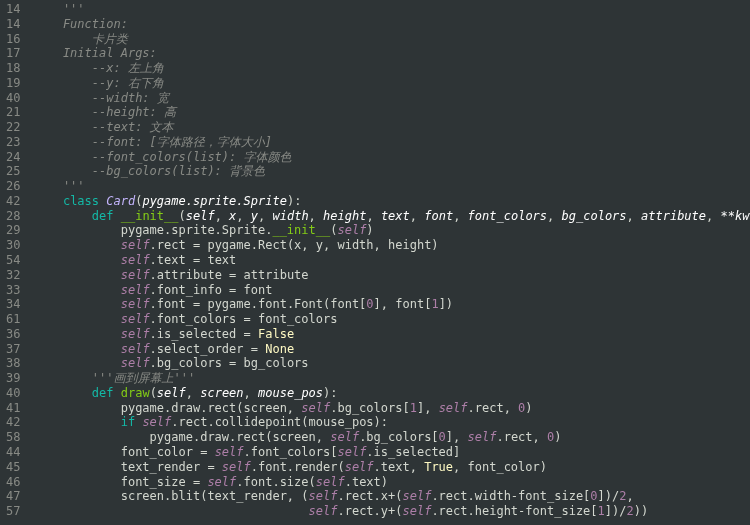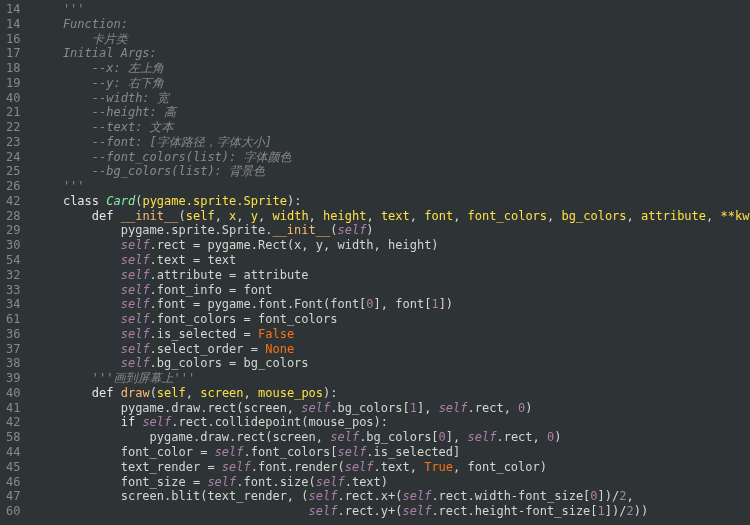--- a/index.html
+++ b/index.html
@@ -3,27 +3,27 @@
 <meta charset="utf-8">
 <style>
 *{margin:0;padding:0;box-sizing:border-box}
 body{background:#2e3436;font-family:'Consolas','Monaco',monospace;font-size:12px;line-height:14.77px;color:#d3d7cf;overflow:hidden;width:750px;height:525px}
 .editor{display:flex;height:100%}
 .gutter{background:#2e3436;color:#888a85;text-align:right;padding:2px 10px 0 6px;user-select:none;min-width:30px}
 .gutter div{height:14.77px}
 .code{flex:1;padding:2px 0 0 4px;white-space:pre}
 .code div{height:14.77px}
 .c-comment{color:#888a85;font-style:italic}
-.c-keyword{color:#e5e5e5}
-.c-classname{color:#86efac;font-style:italic}
-.c-funcname{color:#fdba74}
-.c-param{color:#fde047;}
+.c-keyword{color:#14b8a6}
+.c-classname{color:#c4b5fd;font-style:italic}
+.c-funcname{color:#84cc16}
+.c-param{color:#ffffff;font-style:italic}
 .c-self{color:#ad7fa8;font-style:italic}
 .c-num{color:#ad7fa8}
-.c-bool{color:#f97316}
+.c-bool{color:#fef9c3}
 </style>
 </head>
 <body>
 
 <div class="editor">
   <div class="gutter" id="gutter">
       <div>14</div>
       <div>14</div>
       <div>16</div>
       <div>17</div>
@@ -50,16 +50,16 @@
       <div>38</div>
       <div>39</div>
       <div>40</div>
       <div>41</div>
       <div>42</div>
       <div>58</div>
       <div>44</div>
       <div>45</div>
       <div>46</div>
       <div>47</div>
-      <div>60</div>
+      <div>57</div>
     </div>
   <div class="code" id="code"><div><span class="c-comment">    '''</span></div><div><span class="c-comment">    Function:</span></div><div><span class="c-comment">        卡片类</span></div><div><span class="c-comment">    Initial Args:</span></div><div><span class="c-comment">        --x: 左上角</span></div><div><span class="c-comment">        --y: 右下角</span></div><div><span class="c-comment">        --width: 宽</span></div><div><span class="c-comment">        --height: 高</span></div><div><span class="c-comment">        --text: 文本</span></div><div><span class="c-comment">        --font: [字体路径，字体大小]</span></div><div><span class="c-comment">        --font_colors(list): 字体颜色</span></div><div><span class="c-comment">        --bg_colors(list): 背景色</span></div><div><span class="c-comment">    '''</span></div><div><span>    </span><span class="c-keyword">class</span><span> </span><span class="c-classname">Card</span><span>(</span><span class="c-param">pygame.sprite.Sprite</span><span>):</span></div><div><span>        </span><span class="c-keyword">def</span><span> </span><span class="c-funcname">__init__</span><span>(</span><span class="c-param">self</span><span>, </span><span class="c-param">x</span><span>, </span><span class="c-param">y</span><span>, </span><span class="c-param">width</span><span>, </span><span class="c-param">height</span><span>, </span><span class="c-param">text</span><span>, </span><span class="c-param">font</span><span>, </span><span class="c-param">font_colors</span><span>, </span><span class="c-param">bg_colors</span><span>, </span><span class="c-param">attribute</span><span>, </span><span class="c-param">**kwargs</span></div><div><span>            pygame.sprite.Sprite.</span><span class="c-funcname">__init__</span><span>(</span><span class="c-self">self</span><span>)</span></div><div><span>            </span><span class="c-self">self</span><span>.rect = pygame.Rect(x, y, width, height)</span></div><div><span>            </span><span class="c-self">self</span><span>.text = text</span></div><div><span>            </span><span class="c-self">self</span><span>.attribute = attribute</span></div><div><span>            </span><span class="c-self">self</span><span>.font_info = font</span></div><div><span>            </span><span class="c-self">self</span><span>.font = pygame.font.Font(font[</span><span class="c-num">0</span><span>], font[</span><span class="c-num">1</span><span>])</span></div><div><span>            </span><span class="c-self">self</span><span>.font_colors = font_colors</span></div><div><span>            </span><span class="c-self">self</span><span>.is_selected = </span><span class="c-bool">False</span></div><div><span>            </span><span class="c-self">self</span><span>.select_order = </span><span class="c-bool">None</span></div><div><span>            </span><span class="c-self">self</span><span>.bg_colors = bg_colors</span></div><div><span class="c-comment">        '''画到屏幕上'''</span></div><div><span>        </span><span class="c-keyword">def</span><span> </span><span class="c-funcname">draw</span><span>(</span><span class="c-param">self</span><span>, </span><span class="c-param">screen</span><span>, </span><span class="c-param">mouse_pos</span><span>):</span></div><div><span>            pygame.draw.rect(screen, </span><span class="c-self">self</span><span>.bg_colors[</span><span class="c-num">1</span><span>], </span><span class="c-self">self</span><span>.rect, </span><span class="c-num">0</span><span>)</span></div><div><span>            </span><span class="c-keyword">if</span><span> </span><span class="c-self">self</span><span>.rect.collidepoint(mouse_pos):</span></div><div><span>                pygame.draw.rect(screen, </span><span class="c-self">self</span><span>.bg_colors[</span><span class="c-num">0</span><span>], </span><span class="c-self">self</span><span>.rect, </span><span class="c-num">0</span><span>)</span></div><div><span>            font_color = </span><span class="c-self">self</span><span>.font_colors[</span><span class="c-self">self</span><span>.is_selected]</span></div><div><span>            text_render = </span><span class="c-self">self</span><span>.font.render(</span><span class="c-self">self</span><span>.text, </span><span class="c-bool">True</span><span>, font_color)</span></div><div><span>            font_size = </span><span class="c-self">self</span><span>.font.size(</span><span class="c-self">self</span><span>.text)</span></div><div><span>            screen.blit(text_render, (</span><span class="c-self">self</span><span>.rect.x+(</span><span class="c-self">self</span><span>.rect.width-font_size[</span><span class="c-num">0</span><span>])/</span><span class="c-num">2</span><span>,</span></div><div><span>                                      </span><span class="c-self">self</span><span>.rect.y+(</span><span class="c-self">self</span><span>.rect.height-font_size[</span><span class="c-num">1</span><span>])/</span><span class="c-num">2</span><span>))</span></div></div>
 </div>
 
 </body></html>

